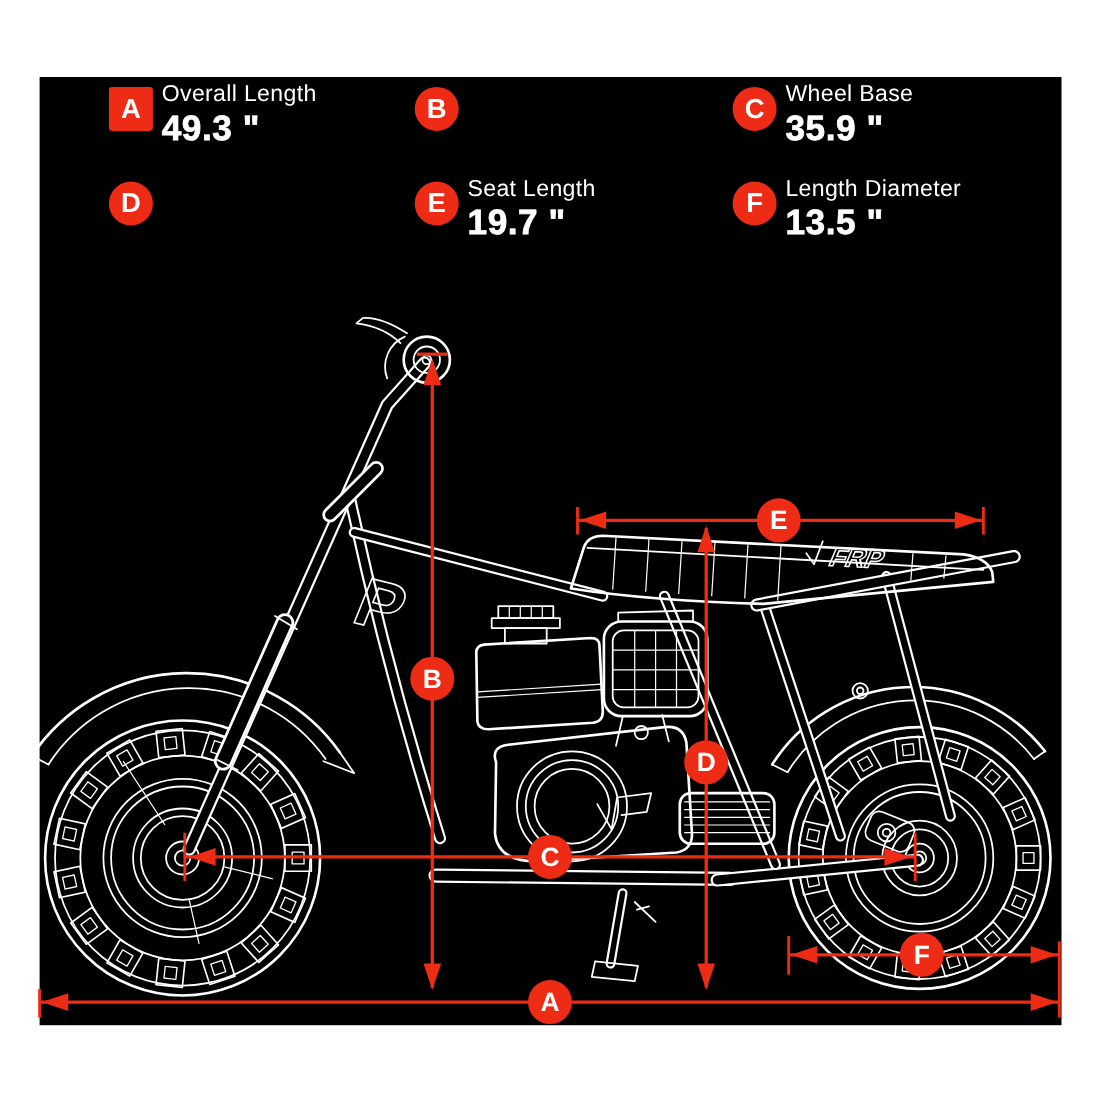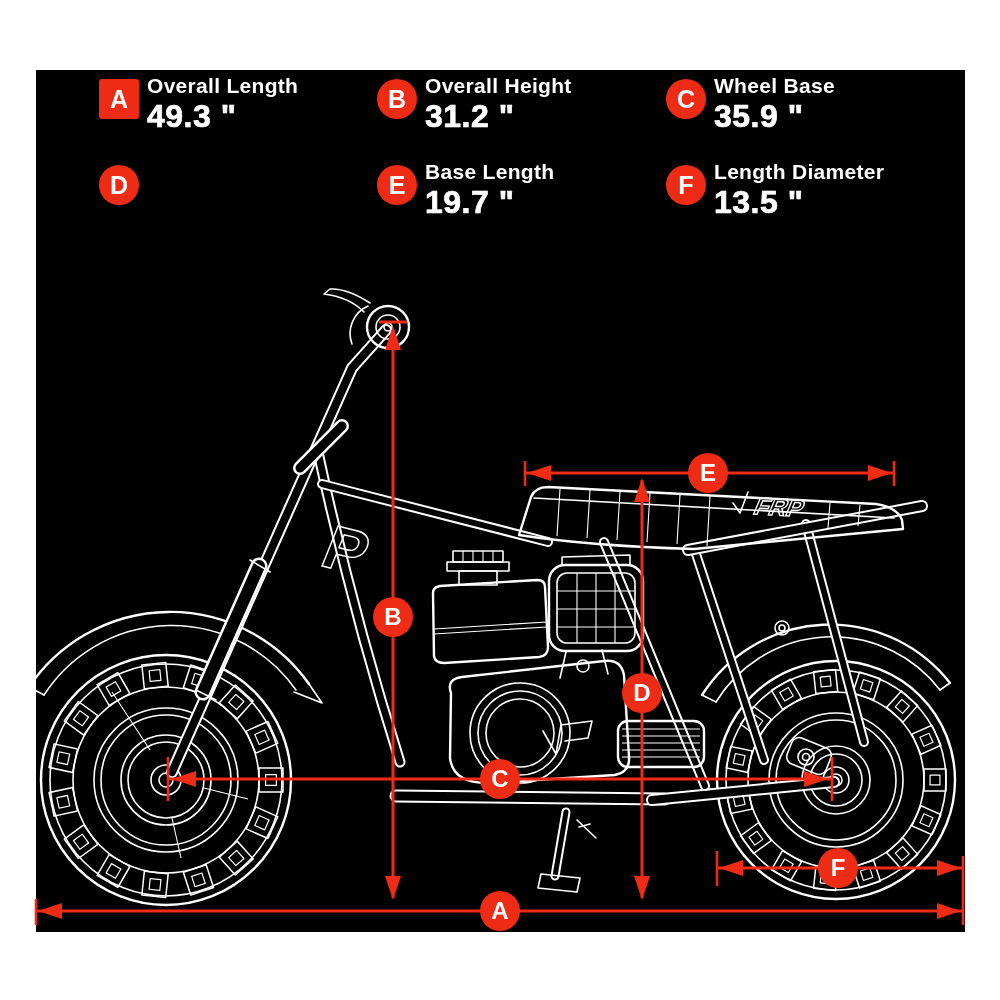--- a/index.html
+++ b/index.html
@@ -21,21 +21,21 @@
       font-size:24px;text-anchor:middle}
   .logo-text{fill:none;stroke:#fff;stroke-width:1.4;font-family:"Liberation Sans",sans-serif;
       font-weight:700}
   
   .spec{position:absolute;display:flex;align-items:flex-start}
   .spec .badge{width:40px;height:40px;margin-top:6px;border-radius:50%;background:#ee2b14;
       display:flex;align-items:center;justify-content:center;flex:0 0 auto;
       color:#fff;font-weight:700;font-size:25px}
   .spec .badge.square{border-radius:3px}
   .spec-text{margin-left:8px;display:flex;flex-direction:column}
-  .spec-label{color:#fff;font-size:21px;font-weight:700;letter-spacing:.3px;white-space:nowrap;
+  .spec-label{color:#fff;font-size:21px;font-weight:400;letter-spacing:.3px;white-space:nowrap;
       line-height:25px}
   .spec-value{color:#fff;font-size:32px;font-weight:800;letter-spacing:.5px;line-height:36px;
       -webkit-text-stroke:.7px #fff}
 </style>
 </head>
 <body>
 
 <svg width="1000" height="1000" viewBox="0 0 1000 1000">
 
   <rect x="36" y="70" width="929" height="862" fill="#000000"></rect>
@@ -294,24 +294,20 @@
   <div class="spec-text">
     <div class="spec-label">Overall Length</div>
     <div class="spec-value">49.3 "</div>
   </div>
 </div>
 
 <div class="spec" style="left:377px;top:73px">
   <div class="badge">
       <span>B</span>
     </div>
-  <div class="spec-text">
-    <div class="spec-label">Overall Height</div>
-    <div class="spec-value">31.2 "</div>
-  </div>
 </div>
 
 <div class="spec" style="left:666px;top:73px">
   <div class="badge">
       <span>C</span>
     </div>
   <div class="spec-text">
     <div class="spec-label">Wheel Base</div>
     <div class="spec-value">35.9 "</div>
   </div>
@@ -321,21 +317,21 @@
   <div class="badge">
       <span>D</span>
     </div>
 </div>
 
 <div class="spec" style="left:377px;top:159px">
   <div class="badge">
       <span>E</span>
     </div>
   <div class="spec-text">
-    <div class="spec-label">Base Length</div>
+    <div class="spec-label">Seat Length</div>
     <div class="spec-value">19.7 "</div>
   </div>
 </div>
 
 <div class="spec" style="left:666px;top:159px">
   <div class="badge">
       <span>F</span>
     </div>
   <div class="spec-text">
     <div class="spec-label">Length Diameter</div>

